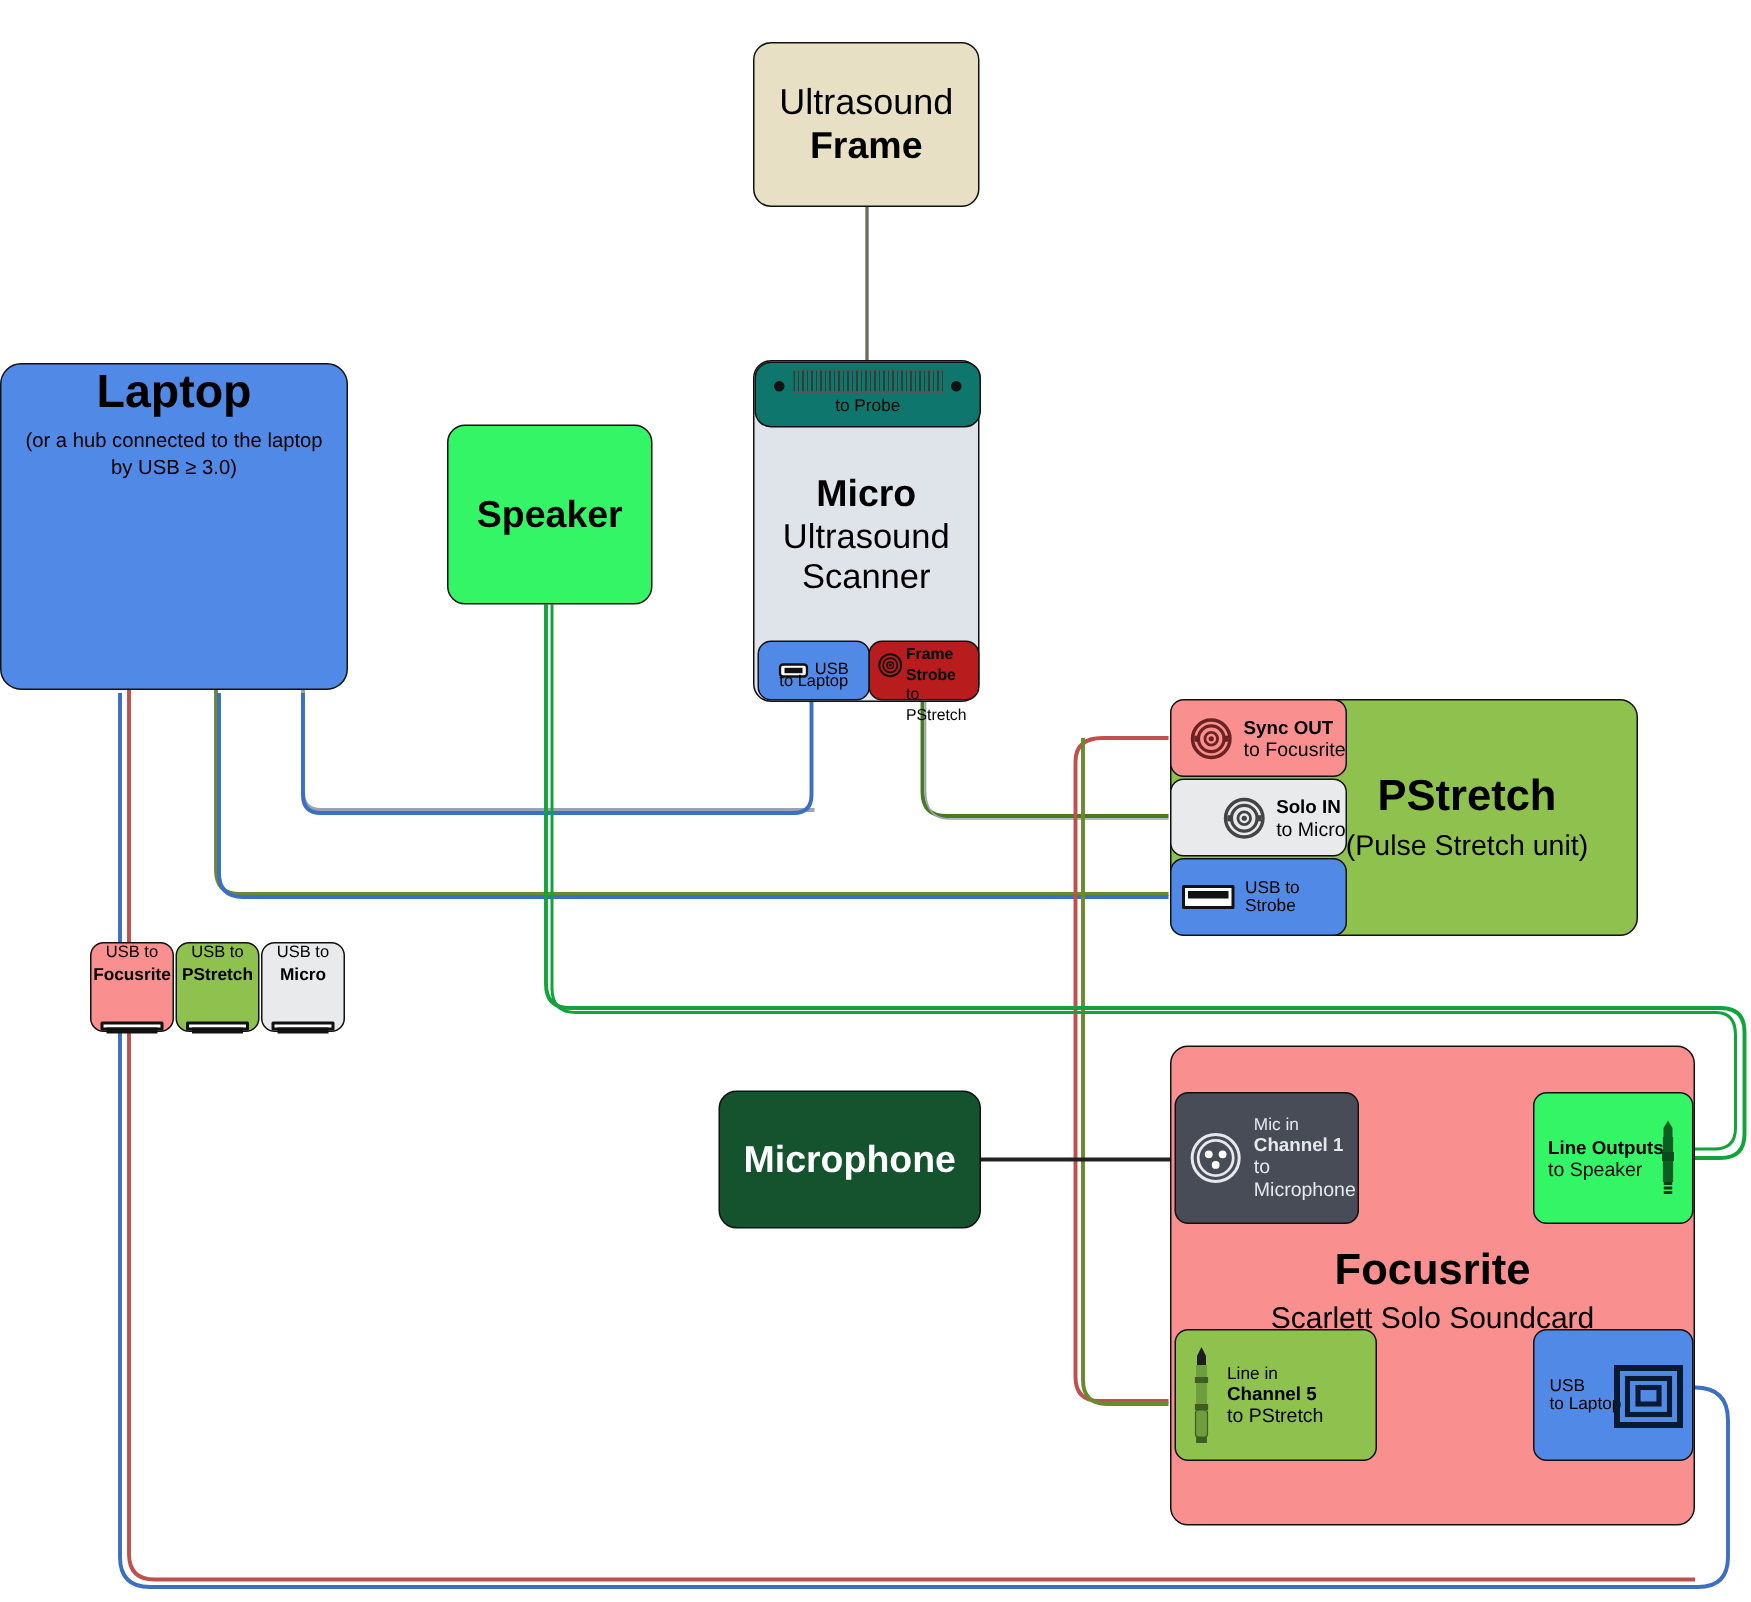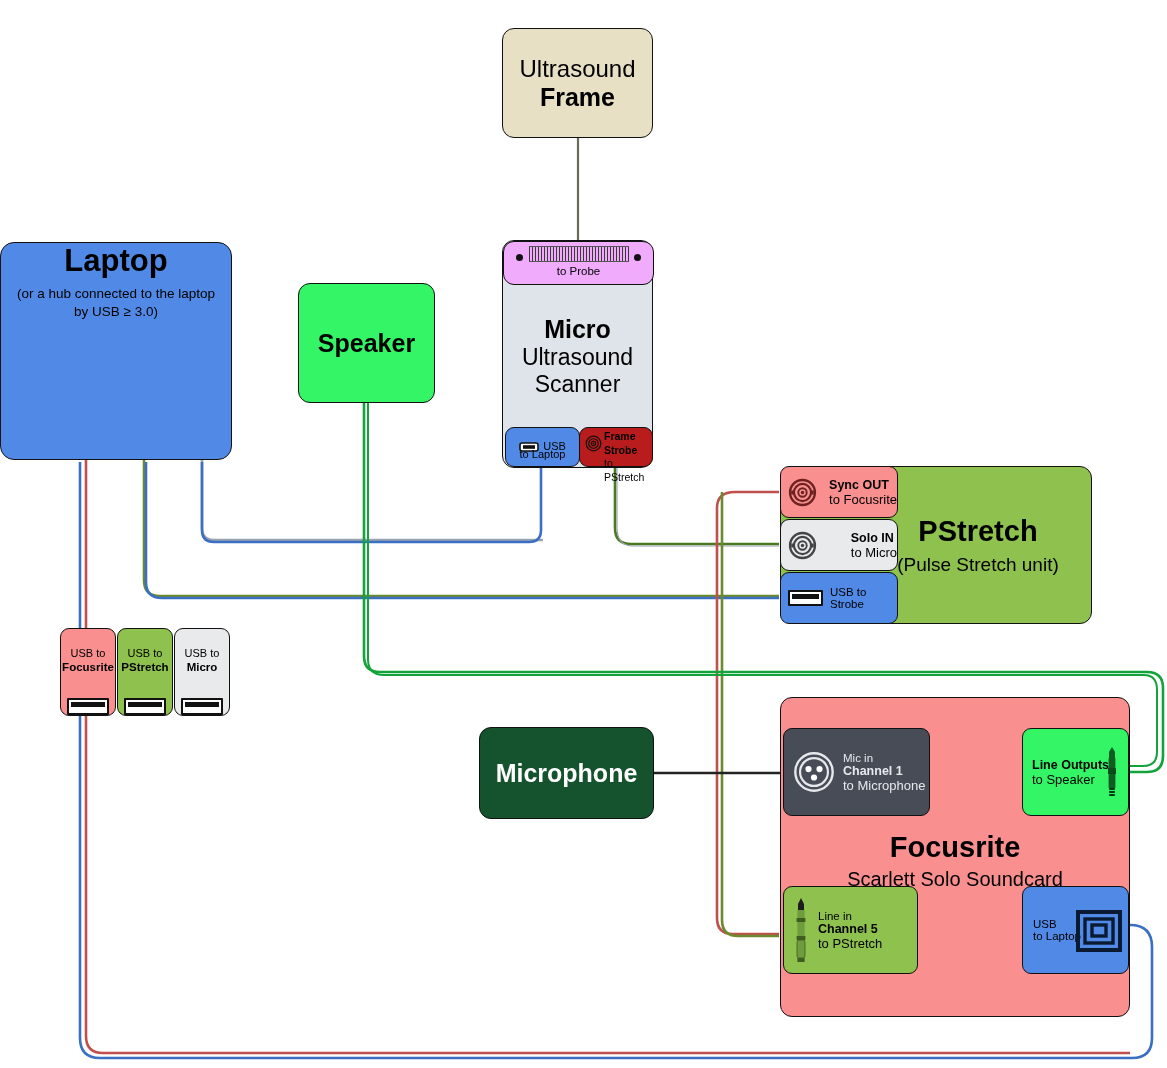--- a/index.html
+++ b/index.html
@@ -13,72 +13,72 @@
   .port{position:absolute;box-sizing:border-box;border:1.6px solid #111;
         border-radius:9px;display:flex;align-items:center;justify-content:center;}
   .t-xs{font-size:11px;line-height:1.25;}
   .t-10{font-size:10.5px;line-height:1.3;}
 
   
   #laptop{left:0px;top:242px;width:232px;height:218px;background:#518ae6;
           border-radius:14px;justify-content:flex-start;}
   #laptop .title{font-size:31px;font-weight:bold;}
   #laptop .sub{font-size:13.5px;margin-top:6px;width:215px;line-height:1.3;}
-  .usbport{width:56px;height:88px;flex-direction:column;justify-content:flex-end;gap:15px;}
+  .usbport{width:56px;height:60px;flex-direction:column;justify-content:flex-end;gap:15px;}
   .usbport .lbl{font-size:11px;line-height:1.25;}
   .usbport .lbl b{font-size:11.5px;}
   .usb-a{width:38px;height:13px;border:2px solid #111;background:#fff;
          position:relative;margin-top:8px;border-radius:1px;}
   .usb-a:before{content:"";position:absolute;left:2px;top:2px;right:2px;height:4.5px;background:#111;}
 
   
   #speaker{left:298px;top:283px;width:137px;height:120px;background:#33f566;}
   #speaker .title{font-size:25px;font-weight:bold;}
 
   
   #probe{left:502px;top:28px;width:151px;height:110px;background:#e8e0c4;}
   #probe .l1{font-size:24px;}
   #probe .l2{font-size:25px;font-weight:bold;}
 
   
   #micro{left:502px;top:240px;width:151px;height:228px;background:#dfe3ea;
          justify-content:flex-start;padding-top:74px;}
   #micro .l1{font-size:25px;font-weight:bold;}
   #micro .l2,#micro .l3{font-size:23px;}
-  #probejack{left:0px;top:0px;width:151px;height:44px;background:#f0abfc;
+  #probejack{left:0px;top:0px;width:151px;height:44px;background:#0f766e;
              border:1.6px solid #111;border-radius:11px;box-sizing:border-box;
              position:absolute;display:flex;flex-direction:column;
              align-items:center;justify-content:flex-start;padding-top:3px;}
   .pinstrip{width:100px;height:14px;position:relative;
             background:repeating-linear-gradient(90deg,#3a3a35 0 1px,transparent 1px 3px);
             border-top:1.4px solid #555;border-bottom:1.4px solid #555;}
   .screw{width:7px;height:7px;border-radius:50%;background:#111;position:absolute;top:9px;}
   #micro .jacklbl{font-size:11.5px;margin-top:2px;}
   #micro-usb{left:2px;top:186px;width:75px;height:40px;background:#518ae6;}
   #micro-strobe{left:76px;top:186px;width:74px;height:40px;background:#b91c1c;}
 
   
   #pstretch{left:780px;top:466px;width:312px;height:158px;background:#8fc14e;}
   #pstretch .title{font-size:29px;font-weight:bold;margin-left:84px;}
   #pstretch .sub{font-size:19px;margin-left:84px;margin-top:6px;}
-  .psport{left:-1px;width:118px;height:52px;justify-content:space-between;padding-left:7px;gap:7px;}
+  .psport{left:-1px;width:118px;height:52px;justify-content:flex-end;padding-left:7px;gap:7px;}
   #ps-out{top:-1px;background:#fa8f8f;}
   #ps-in{top:52px;background:#e9eaec;}
   #ps-usb{top:105px;background:#518ae6;}
 
   
   #microphone{left:479px;top:727px;width:175px;height:92px;background:#14532d;}
   #microphone .title{font-size:25px;font-weight:bold;color:#fff;}
 
   
   #focusrite{left:780px;top:697px;width:350px;height:320px;background:#fa8f8f;
              justify-content:flex-start;padding-top:133px;}
   #focusrite .title{font-size:29px;font-weight:bold;}
   #focusrite .sub{font-size:20px;margin-top:4px;}
-  #fr-mic{left:2px;top:30px;width:147px;height:88px;background:#474c57;
+  #fr-mic{left:2px;top:30px;width:123px;height:88px;background:#474c57;
           justify-content:flex-start;padding-left:8px;gap:7px;color:#e6e8ec;}
   #fr-lineout{left:241px;top:30px;width:107px;height:88px;background:#33f566;
               justify-content:flex-start;padding-left:9px;gap:4px;}
   #fr-linein{left:2px;top:188px;width:135px;height:88px;background:#8fc14e;
              justify-content:flex-start;padding-left:8px;gap:8px;}
   #fr-usb{left:241px;top:188px;width:107px;height:88px;background:#518ae6;
           justify-content:flex-start;padding-left:10px;gap:6px;}
   .lab{text-align:left;}
   .lab .a{font-size:11.5px;}
   .lab .b{font-size:12.5px;font-weight:bold;}

